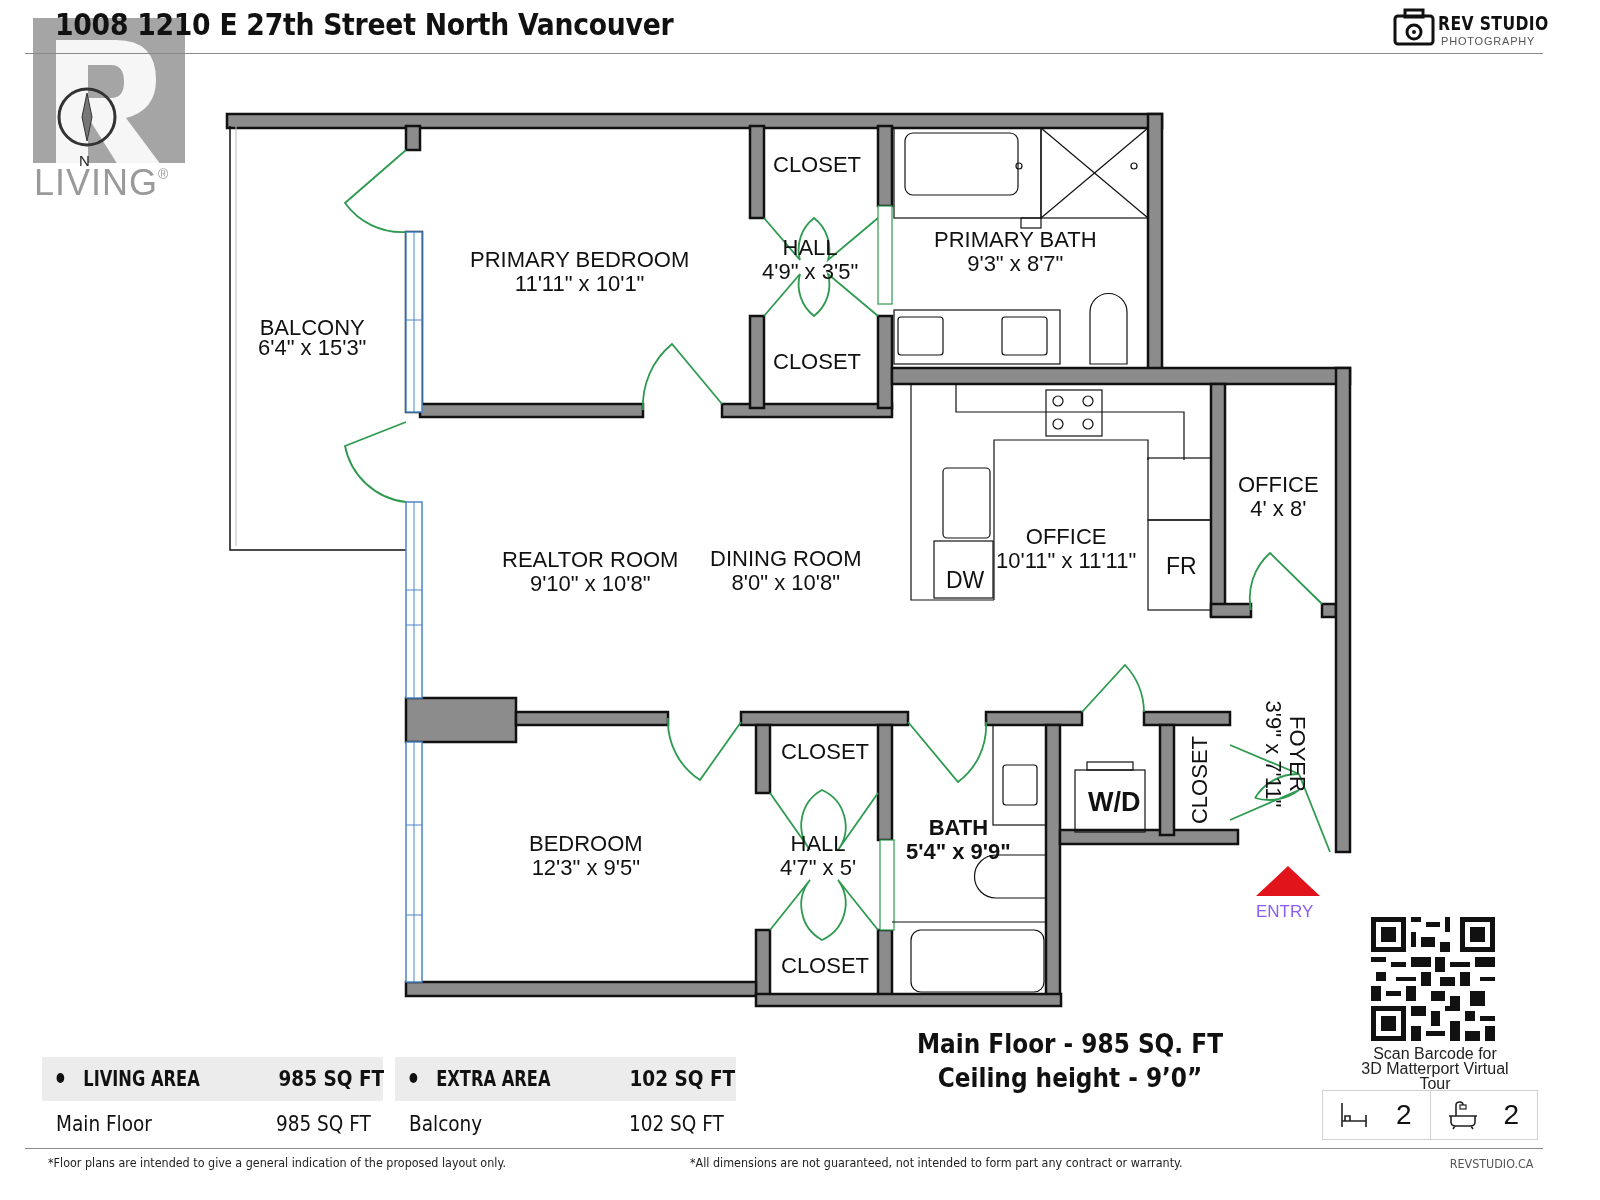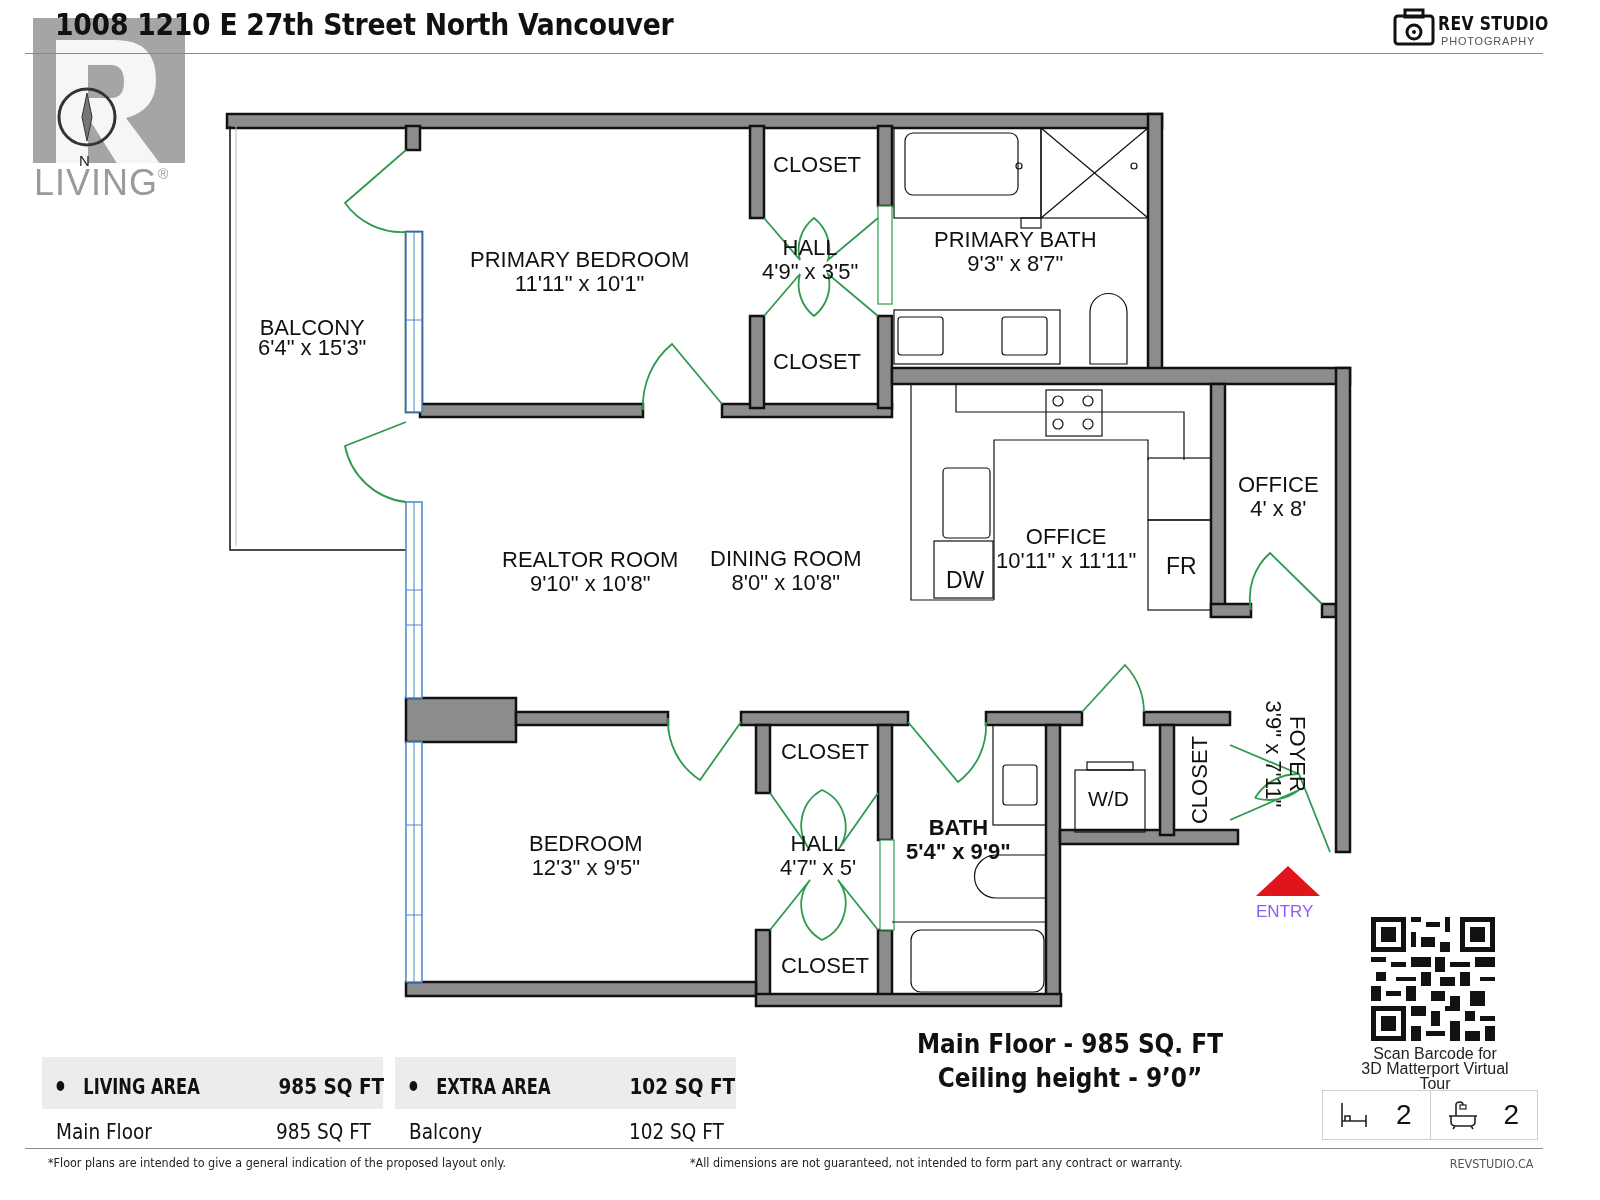--- a/index.html
+++ b/index.html
@@ -14,21 +14,21 @@
   .compass { left: 56px; top: 86px; width: 62px; height: 62px; }
   .compass-n { left: 79px; top: 152px; font-size: 15px; color: #222; }
   .rev-logo { left: 1393px; top: 8px; }
   .rev-name { left: 1438px; top: 11px; font-size: 20px; font-weight: bold; transform: scaleX(0.78); transform-origin: left top; white-space: nowrap; letter-spacing: 0.5px; font-family: "DejaVu Sans", sans-serif; }
   .rev-sub { left: 1441px; top: 35px; font-size: 11px; color: #555; letter-spacing: 0.8px; }
   .plan { left: 0; top: 0; width: 1600px; height: 1200px; }
   .room-label { position: absolute; text-align: center; font-size: 22px; line-height: 24px; color: #111; white-space: nowrap; font-family: "Liberation Sans", sans-serif; }
   .fix-label { position: absolute; font-size: 23px; color: #111; font-family: "Liberation Sans", sans-serif; }
   .summary { font-family: "DejaVu Sans", sans-serif; font-weight: bold; font-size: 27px; text-align: center; line-height: 34px; transform: scaleX(0.86); transform-origin: center top; white-space: nowrap; }
   .area-table { top: 1057px; width: 341px; }
-  .area-head { height: 44px; background: #ececec; display: flex; align-items: center; justify-content: space-between; padding: 8px 12px 0 14px; font-family: "DejaVu Sans", sans-serif; font-weight: bold; font-size: 21px; gap: 36px; }
+  .area-head { height: 44px; background: #ececec; display: flex; align-items: center; justify-content: space-between; padding: 0 12px 0 14px; font-family: "DejaVu Sans", sans-serif; font-weight: bold; font-size: 21px; gap: 36px; }
   .area-head span, .area-row span { transform: scaleX(0.88); display: inline-block; white-space: nowrap; }
   .area-head .l { transform-origin: left center; }
   .area-head .r { transform-origin: right center; }
   .area-row { height: 46px; display: flex; align-items: center; justify-content: space-between; padding: 0 12px 0 14px; font-family: "DejaVu Sans", sans-serif; font-size: 21px; }
   .area-row .l { transform-origin: left center; }
   .area-row .r { transform-origin: right center; }
   .dot { display: inline-block; width: 10px; height: 10px; border-radius: 50%; background: #111; margin-right: 12px; vertical-align: middle; position: relative; top: -2px; }
   .footnote { font-size: 13px; color: #222; font-family: "DejaVu Sans", sans-serif; transform: scaleX(0.86); white-space: nowrap; }
   .qr { left: 1371px; top: 917px; width: 124px; height: 124px; }
   .qr-cap { left: 1345px; top: 1046px; width: 180px; text-align: center; font-size: 16px; line-height: 15px; color: #222; font-family: Liberation Sans, sans-serif; }
@@ -242,21 +242,21 @@
   </div>
 <div class="room-label" style="left:781px; top:954px;">CLOSET</div>
 <div class="room-label" style="left:906px; top:816px;font-weight:bold;">
     <div>BATH</div>
     <div>5'4" x 9'9"</div>
   </div>
 <div class="room-label" style="left:1156px; top:768px; transform: rotate(-90deg); transform-origin: center center;">CLOSET</div>
 
 <div class="fix-label" style="left:946px; top:555px;margin-top:12px;">DW</div>
 <div class="fix-label" style="left:1166px; top:553px;">FR</div>
-<div class="fix-label" style="left:1088px; top:787px; font-size:21px;">W/D</div>
+<div class="fix-label" style="left:1088px; top:787px; font-size:27px;font-weight:bold;">W/D</div>
 <div class="abs entry-lbl">ENTRY</div>
 
 <div class="abs summary" style="left:870px; top:1027px; width:400px;">
   <div>Main Floor - 985 SQ. FT</div>
   <div>Ceiling height - 9’0”</div>
 </div>
 
 <div class="abs area-table" style="left:42px;">
   <div class="area-head">
     <span class="l"><span class="dot"></span><span>LIVING AREA</span></span>

